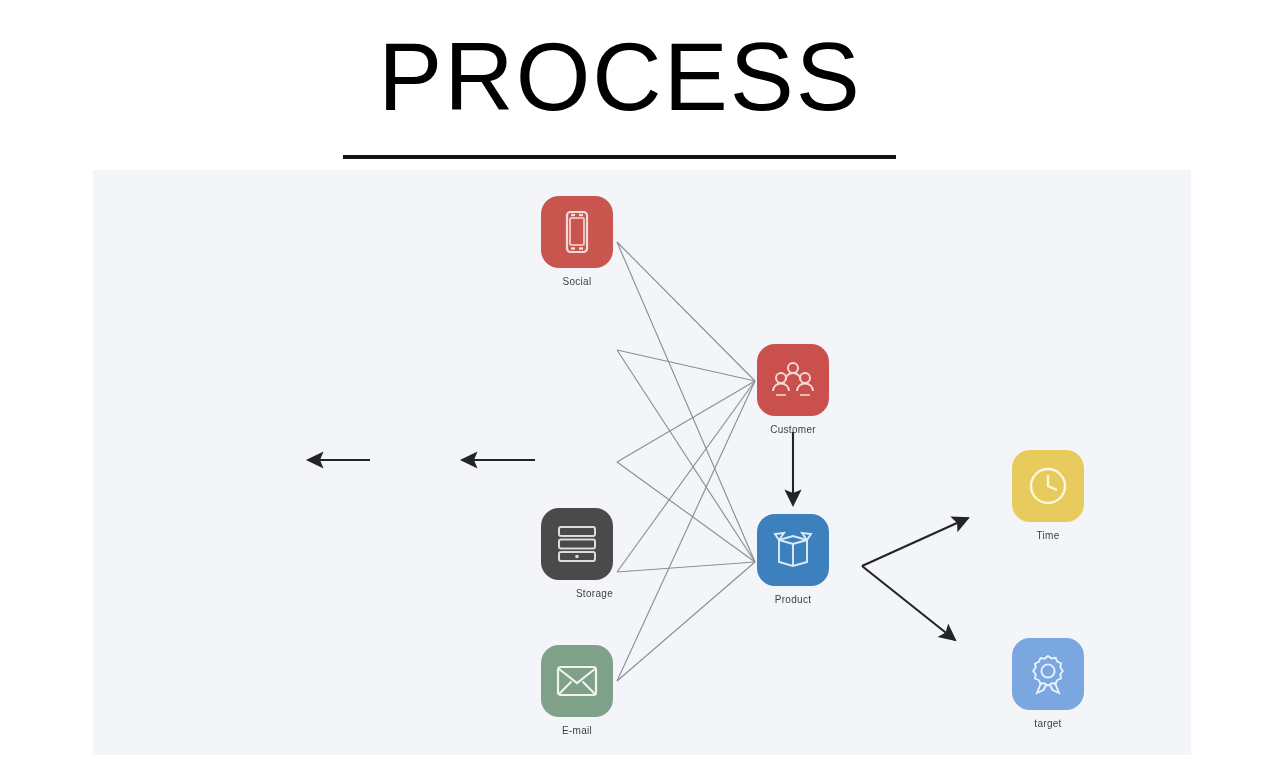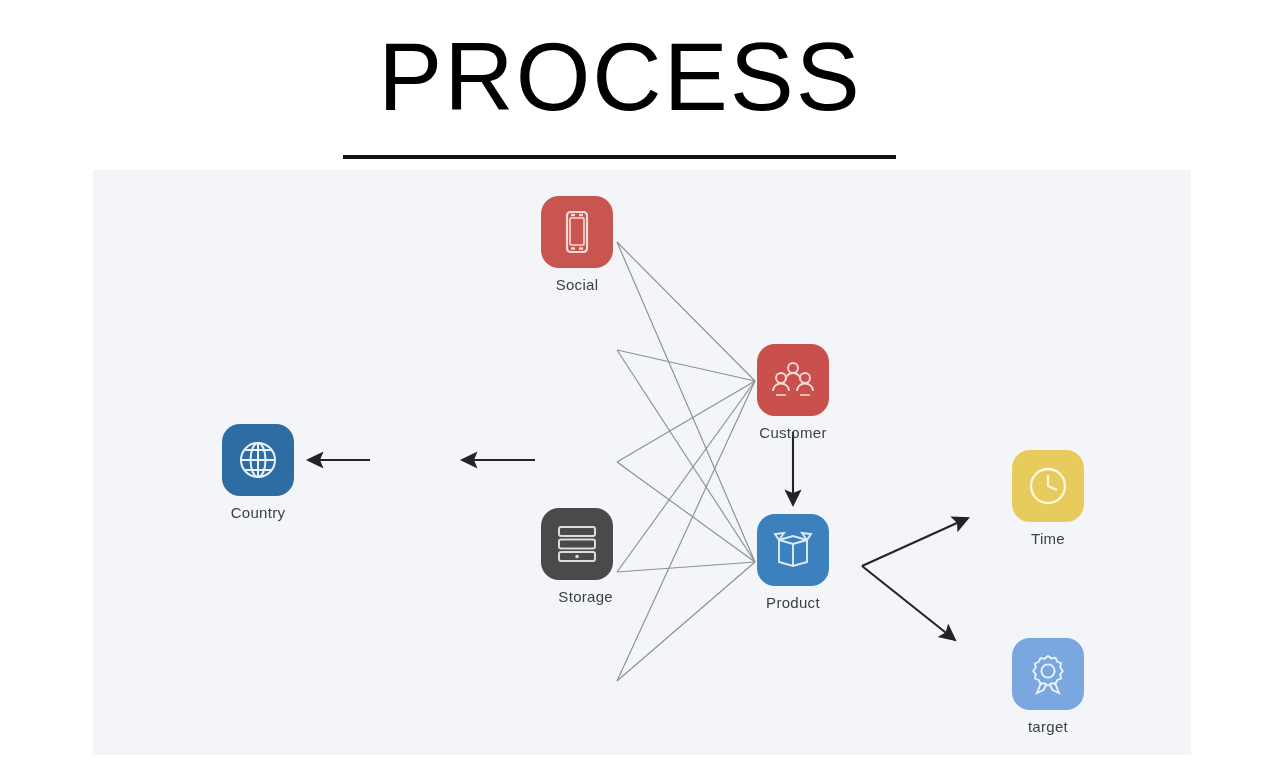--- a/index.html
+++ b/index.html
@@ -40,21 +40,21 @@
   
   .node{position:absolute;width:72px;text-align:center;}
   .tile{
     width:72px;height:72px;border-radius:18px;
     display:flex;align-items:center;justify-content:center;
     box-sizing:border-box;
   }
   .tile svg{display:block;}
   .node-label{
     margin-top:8px;
-    font-size:15px;
+    font-size:10px;
     color:#3a3f4b;
     letter-spacing:.3px;
     font-family:"Liberation Sans","DejaVu Sans",sans-serif;
     white-space:nowrap;
   }
 
   
   #node-country{left:222px;top:424px;}
   #node-city   {left:377px;top:424px;}
   #node-social {left:541px;top:196px;}
@@ -110,35 +110,20 @@
       <line x1="370" y1="460" x2="308" y2="460"></line>
 
       <line x1="793" y1="432" x2="793" y2="505"></line>
 
       <line x1="862" y1="566" x2="968" y2="518"></line>
 
       <line x1="862" y1="566" x2="955" y2="640"></line>
     </g>
   </svg>
 
-  <div class="node" id="node-country">
-    <div class="tile" style="background:#2e6da4">
-      <span>
-        <svg width="46" height="46" viewBox="0 0 46 46" fill="none" stroke="#eaf2fa" stroke-width="2">
-          <circle cx="23" cy="23" r="17"></circle>
-          <ellipse cx="23" cy="23" rx="7.5" ry="17"></ellipse>
-          <line x1="6" y1="23" x2="40" y2="23"></line>
-          <path d="M9.5 13 h27"></path>
-          <path d="M9.5 33 h27"></path>
-          <line x1="23" y1="6" x2="23" y2="40"></line>
-        </svg>
-      </span>
-    </div>
-    <div class="node-label">Country</div>
-  </div>
 
 
   <div class="node" id="node-social">
     <div class="tile" style="background:#c9554f">
       <span>
         <svg width="40" height="46" viewBox="0 0 40 46" fill="none" stroke="#f6dcd9" stroke-width="2.2">
           <rect x="10" y="3" width="20" height="40" rx="3.5"></rect>
           <rect x="13" y="9" width="14" height="27" rx="1" stroke-width="1.6"></rect>
           <line x1="14" y1="6" x2="18" y2="6" stroke-width="2.4"></line>
           <line x1="22" y1="6" x2="26" y2="6" stroke-width="2.4"></line>
@@ -159,20 +144,33 @@
           <rect x="4" y="3" width="36" height="9" rx="2"></rect>
           <rect x="4" y="15.5" width="36" height="9" rx="2"></rect>
           <rect x="4" y="28" width="36" height="9" rx="2"></rect>
           <circle cx="22" cy="32.5" r="1.8" fill="#dcdcdc" stroke="none"></circle>
         </svg>
       </span>
     </div>
     <div class="node-label">Storage</div>
   </div>
 
+  <div class="node" id="node-email">
+    <div class="tile" style="background:#7fa189">
+      <span>
+        <svg width="44" height="34" viewBox="0 0 44 34" fill="none" stroke="#eef5ef" stroke-width="2.2">
+          <rect x="3" y="3" width="38" height="28" rx="2.5"></rect>
+          <path d="M3.5 4.5 L22 19 L40.5 4.5"></path>
+          <path d="M4 30 L16.5 17.5"></path>
+          <path d="M40 30 L27.5 17.5"></path>
+        </svg>
+      </span>
+    </div>
+    <div class="node-label">E-mail</div>
+  </div>
 
   <div class="node" id="node-customer">
     <div class="tile" style="background:#c9504c">
       <span>
         <svg width="46" height="42" viewBox="0 0 46 42" fill="none" stroke="#f7d9d6" stroke-width="1.9">
           <circle cx="23" cy="9" r="5"></circle>
           <path d="M15.5 21c0-4 3.3-7 7.5-7s7.5 3 7.5 7"></path>
           <circle cx="11" cy="19" r="5"></circle>
           <path d="M3 32c0-4.2 3.5-7.5 8-7.5s8 3.3 8 7.5"></path>
           <circle cx="35" cy="19" r="5"></circle>

